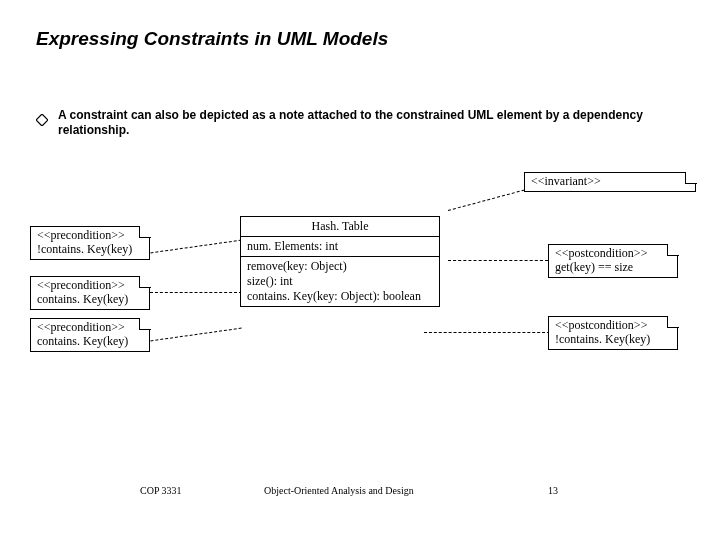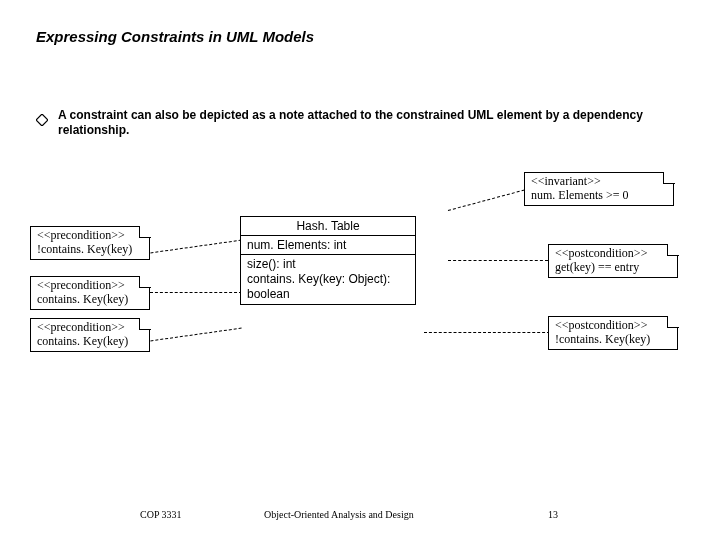--- a/index.html
+++ b/index.html
@@ -8,21 +8,21 @@
     height: 540px;
     background: #fff;
     font-family: Arial, Helvetica, sans-serif;
     position: relative;
     overflow: hidden;
   }
   .title {
     position: absolute;
     top: 28px;
     left: 36px;
-    font-size: 15px;
+    font-size: 19px;
     font-weight: bold;
     font-style: italic;
     color: #000;
   }
   .bullet-row {
     position: absolute;
     top: 108px;
     left: 36px;
     right: 36px;
     display: flex;
@@ -60,36 +60,36 @@
     border-bottom: 1.5px solid #000;
   }
   .note .ear-cover {
     position: absolute;
     top: -2px;
     right: -2px;
     width: 12px;
     height: 12px;
     background: #fff;
   }
-  .note.invariant { top: 172px; left: 524px; width: 150px; }
+  .note.invariant { top: 172px; left: 524px; width: 172px; }
   .note.pre1 { top: 226px; left: 30px; width: 120px; }
   .note.pre2 { top: 276px; left: 30px; width: 120px; }
   .note.pre3 { top: 318px; left: 30px; width: 120px; }
   .note.post1 { top: 244px; left: 548px; width: 130px; }
   .note.post2 { top: 316px; left: 548px; width: 130px; }
 
   
   .uml {
     position: absolute;
     top: 216px;
     left: 240px;
-    width: 176px;
+    width: 200px;
     border: 1.5px solid #000;
     background: #fff;
-    font-family: Liberation Sans, sans-serif;
+    font-family: Liberation Serif, serif;
     font-size: 12px;
   }
   .uml .section {
     border-bottom: 1.5px solid #000;
     padding: 2px 6px;
   }
   .uml .section:last-child { border-bottom: none; }
   .uml .name-sec { text-align: center; }
   .uml .ops { line-height: 1.25; }
 
@@ -100,21 +100,21 @@
   }
   .d-inv { top: 210px; left: 448px; width: 130px; transform: rotate(-15deg); transform-origin: left center; }
   .d-pre1 { top: 246px; left: 150px; width: 92px; transform: rotate(-8deg); }
   .d-pre2 { top: 292px; left: 150px; width: 92px; }
   .d-pre3 { top: 334px; left: 150px; width: 92px; transform: rotate(-8deg); }
   .d-post1 { top: 260px; left: 448px; width: 100px; }
   .d-post2 { top: 332px; left: 424px; width: 126px; }
 
   .footer {
     position: absolute;
-    bottom: 20px;
+    bottom: 44px;
     font-family: "Times New Roman", Times, serif;
     font-size: 10px;
     color: #000;
   }
   .footer.left { left: 140px; }
   .footer.center { left: 264px; margin-top: 47px; }
   .footer.right { left: 548px; }
 </style>
 </head>
 <body>
@@ -134,21 +134,20 @@
 <div class="dash d-pre1"></div>
 <div class="dash d-pre2"></div>
 <div class="dash d-pre3"></div>
 <div class="dash d-post1"></div>
 <div class="dash d-post2"></div>
 
 <div class="note invariant">
   <div class="ear-cover"></div>
     <div class="ear"></div>
   <div>&lt;&lt;invariant&gt;&gt;</div>
-  <div>num. Elements &gt;= 0</div>
 </div>
 
 <div class="note pre1">
   <div class="ear-cover"></div>
     <div class="ear"></div>
   <div>&lt;&lt;precondition&gt;&gt;</div>
   <div>!contains. Key(key)</div>
 </div>
 <div class="note pre2">
   <div class="ear-cover"></div>
@@ -160,33 +159,34 @@
   <div class="ear-cover"></div>
     <div class="ear"></div>
   <div>&lt;&lt;precondition&gt;&gt;</div>
   <div>contains. Key(key)</div>
 </div>
 
 <div class="note post1">
   <div class="ear-cover"></div>
     <div class="ear"></div>
   <div>&lt;&lt;postcondition&gt;&gt;</div>
-  <div>get(key) == entry</div>
+  <div>get(key) == size</div>
 </div>
 <div class="note post2">
   <div class="ear-cover"></div>
     <div class="ear"></div>
   <div>&lt;&lt;postcondition&gt;&gt;</div>
   <div>!contains. Key(key)</div>
 </div>
 
 <div class="uml">
   <div class="section name-sec">Hash. Table</div>
   <div class="section">num. Elements: int</div>
   <div class="section ops">
+    <div>remove(key: Object)</div>
     <div>size(): int</div>
     <div>contains. Key(key: Object): boolean</div>
   </div>
 </div>
 
 <div class="footer left">COP 3331</div>
 <div class="footer center">Object-Oriented Analysis and Design</div>
 <div class="footer right">13</div>
 
 </body></html>

